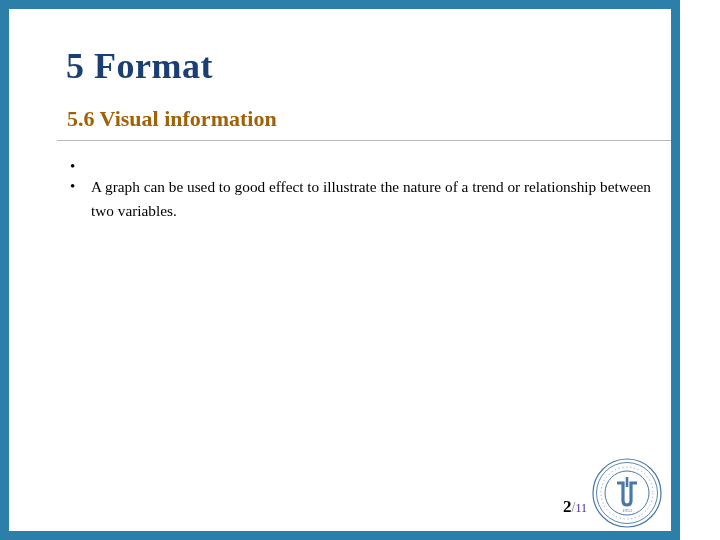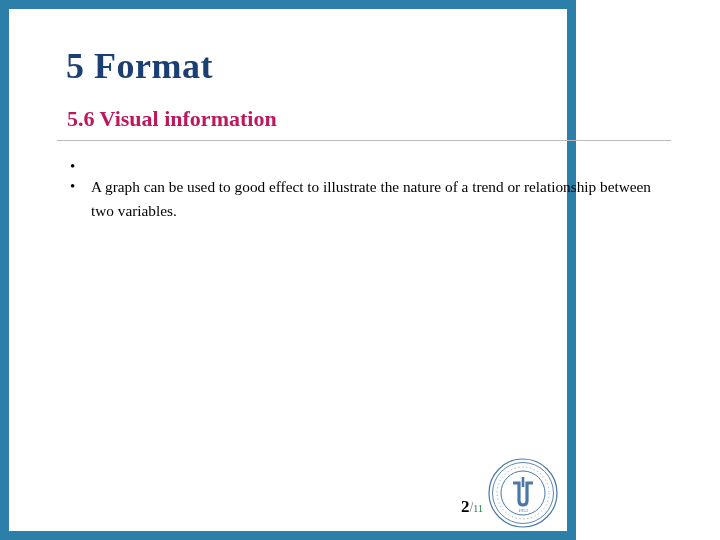--- a/index.html
+++ b/index.html
@@ -8,21 +8,21 @@
   }
   body {
     width: 720px;
     height: 540px;
     background: #ffffff;
     font-family: "Liberation Serif", serif;
     overflow: hidden;
   }
   .slide {
     position: relative;
-    width: 576px;
+    width: 680px;
     height: 540px;
     box-sizing: border-box;
     background: #ffffff;
     border-left: 9px solid #2b7fa8;
     border-right: 9px solid #2b7fa8;
     border-top: 9px solid #2b7fa8;
     border-bottom: 9px solid #2b7fa8;
   }
   .slide-inner {
     position: absolute;
@@ -42,21 +42,21 @@
     color: #1b3f73;
     letter-spacing: 0.5px;
   }
   .subtitle {
     position: absolute;
     left: 58px;
     top: 97px;
     font-family: "Liberation Serif", serif;
     font-size: 22px;
     font-weight: bold;
-    color: #be185d;
+    color: #a16207;
   }
   .rule {
     position: absolute;
     left: 48px;
     top: 131px;
     width: 614px;
     height: 1px;
     background: #b9b9b9;
   }
   .body-block {
@@ -99,22 +99,22 @@
   .page-num .cur {
     font-weight: bold;
     font-size: 17px;
     color: #000000;
   }
   .page-num .sep {
     color: #7b7b7b;
     font-size: 14px;
   }
   .page-num .total {
-    color: #15803d;
-    font-size: 10px;
+    color: #4c1d95;
+    font-size: 12px;
   }
   .logo {
     position: absolute;
     right: 8px;
     bottom: 2px;
     width: 72px;
     height: 72px;
   }
   .logo svg { display: block; }
 </style>

